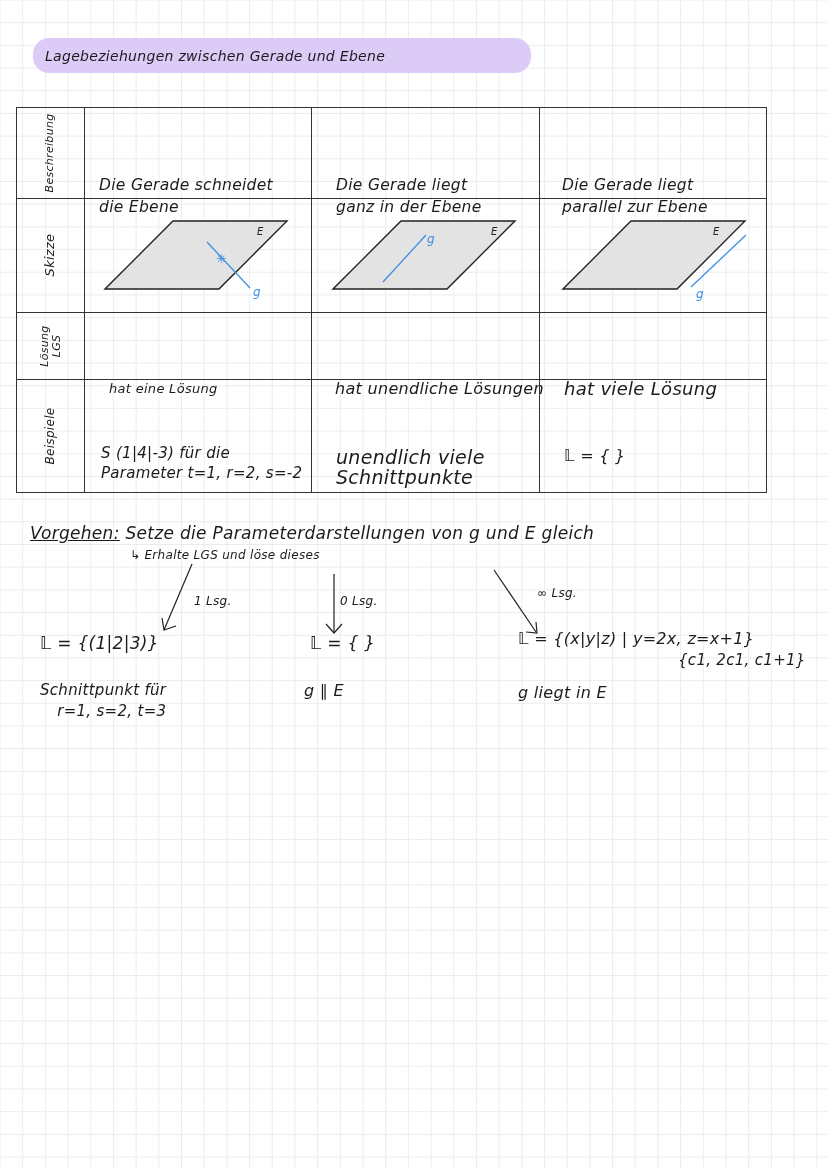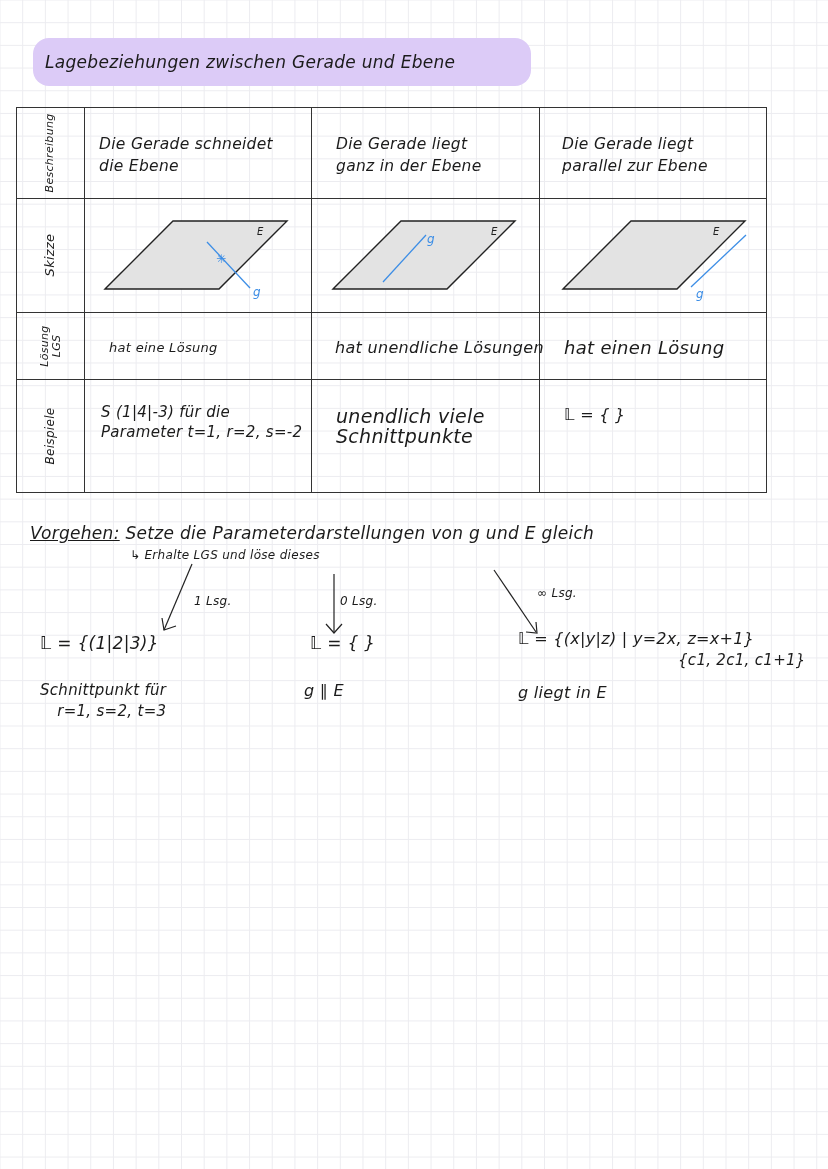--- a/index.html
+++ b/index.html
@@ -9,39 +9,39 @@
     background-image:
       linear-gradient(to right, #ececf0 1px, transparent 1px),
       linear-gradient(to bottom, #ececf0 1px, transparent 1px);
     background-size: 22.7px 22.7px;
     background-position: -0.5px -0.5px;
     font-family: "DejaVu Sans", sans-serif;
     color: #1b1b1b;
   }
   .hw { font-family: "DejaVu Sans", sans-serif; font-style: italic; font-weight: 300; letter-spacing: 0.3px; color: #1b1b1b; }
   .title-pill {
-    position: absolute; left: 33px; top: 38px; width: 498px; height: 48px;
+    position: absolute; left: 33px; top: 38px; width: 498px; height: 35px;
     background: #dccbf7; border-radius: 16px;
     display: flex; align-items: center; padding-left: 12px; box-sizing: border-box;
-    font-size: 17px;
+    font-size: 14px;
   }
   .table {
     position: absolute; left: 16px; top: 107px; width: 751px; height: 386px;
     border: 1.5px solid #333; box-sizing: border-box;
   }
   .vline { position: absolute; top: 0; bottom: 0; width: 0; border-left: 1.5px solid #333; }
   .hline { position: absolute; left: 0; right: 0; height: 0; border-top: 1.5px solid #333; }
   .rowlabel {
     position: absolute; left: 0; width: 67px;
     display: flex; align-items: center; justify-content: center;
   }
   .rowlabel span {
     transform: rotate(-90deg); white-space: nowrap; font-size: 11px; display: inline-block; text-align: center; line-height: 12px;
   }
-  .cell { position: absolute; font-size: 15.5px; line-height: 22px; }
+  .cell { position: absolute; font-size: 15.5px; line-height: 22px; margin-top: 41px; }
   .sketch { position: absolute; }
   .txt { position: absolute; font-size: 16px; line-height: 22px; white-space: nowrap; text-align: right; }
   .small { font-size: 12px; }
   svg text { font-family: "DejaVu Sans", sans-serif; font-style: italic; }
 </style>
 </head>
 <body>
 
 <div class="title-pill hw">
   <span>Lagebeziehungen zwischen Gerade und Ebene</span>
@@ -99,21 +99,21 @@
   </svg>
   <svg class="sketch" style="left:524px;top:91px" width="226" height="113">
     <polygon points="22,90 90,22 204,22 136,90" fill="#e3e3e3" stroke="#222" stroke-width="1.4"></polygon>
     <text x="172" y="36" font-size="10" fill="#222">E</text>
     <line x1="150" y1="88" x2="205" y2="36" stroke="#3d8ee6" stroke-width="1.3"></line>
     <text x="155" y="99" font-size="12" fill="#3d8ee6">g</text>
   </svg>
 
   <div class="cell hw" style="left:92px;top:229px;font-size:13px">hat eine Lösung</div>
   <div class="cell hw" style="left:318px;top:229px;font-size:16px">hat unendliche Lösungen</div>
-  <div class="cell hw" style="left:547px;top:229px;font-size:18px">hat einen Lösung</div>
+  <div class="cell hw" style="left:547px;top:229px;font-size:18px">hat viele Lösung</div>
 
   <div class="cell hw" style="left:80px;top:294px;font-size:15px;line-height:20px">
     <div style="padding-left:4px">S (1|4|-3) für die</div>
     <div style="padding-left:4px">Parameter t=1, r=2, s=-2</div>
   </div>
   <div class="cell hw" style="left:319px;top:298px;font-size:19px;line-height:20px">
     <div>unendlich viele</div>
     <div>Schnittpunkte</div>
   </div>
   <div class="cell hw" style="left:547px;top:296px;font-size:16px">𝕃 = { }</div>

